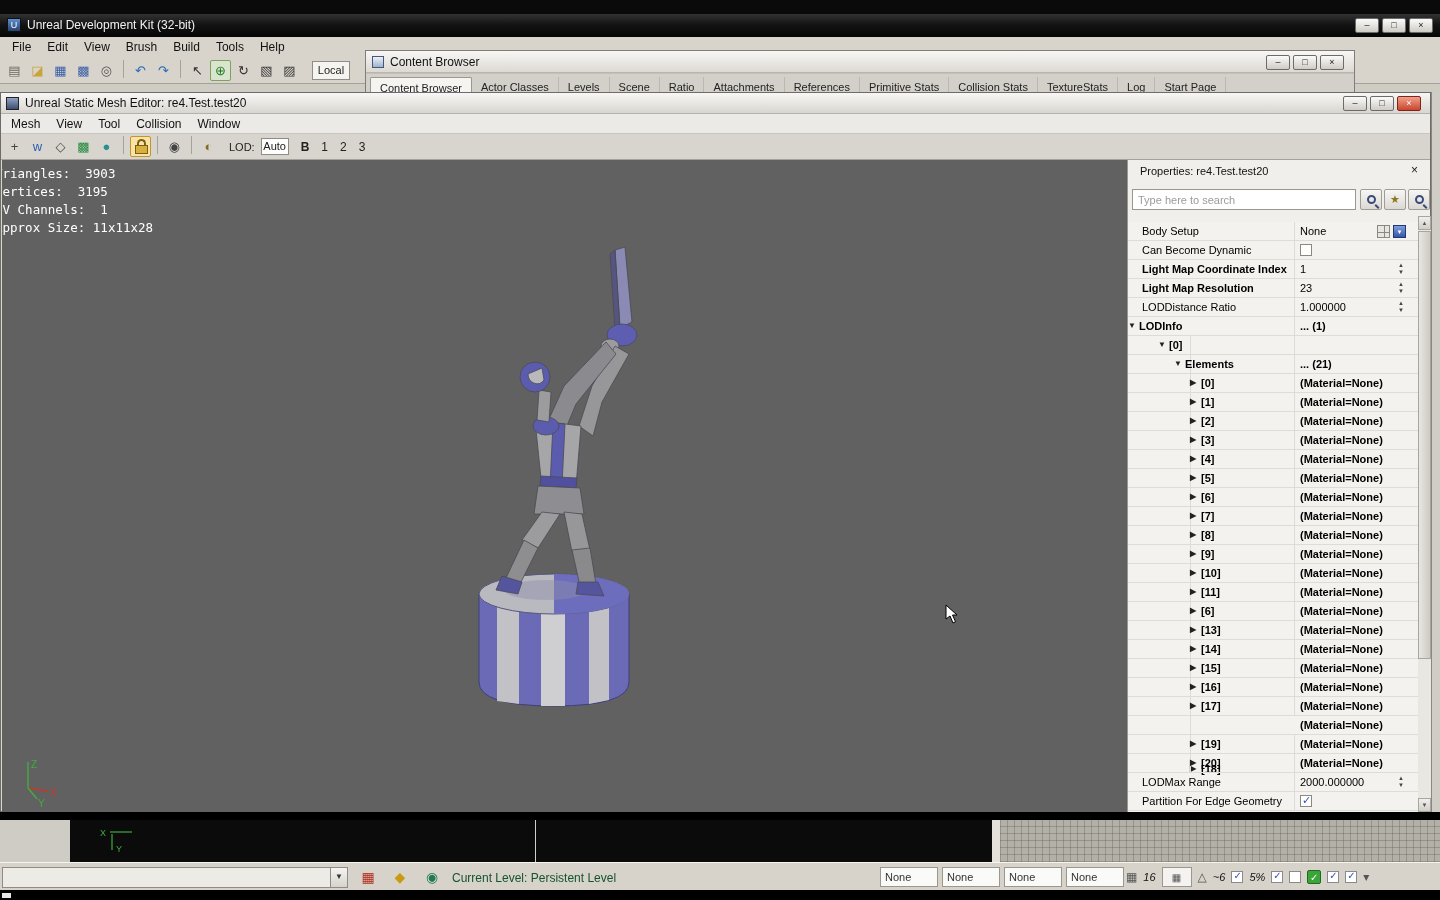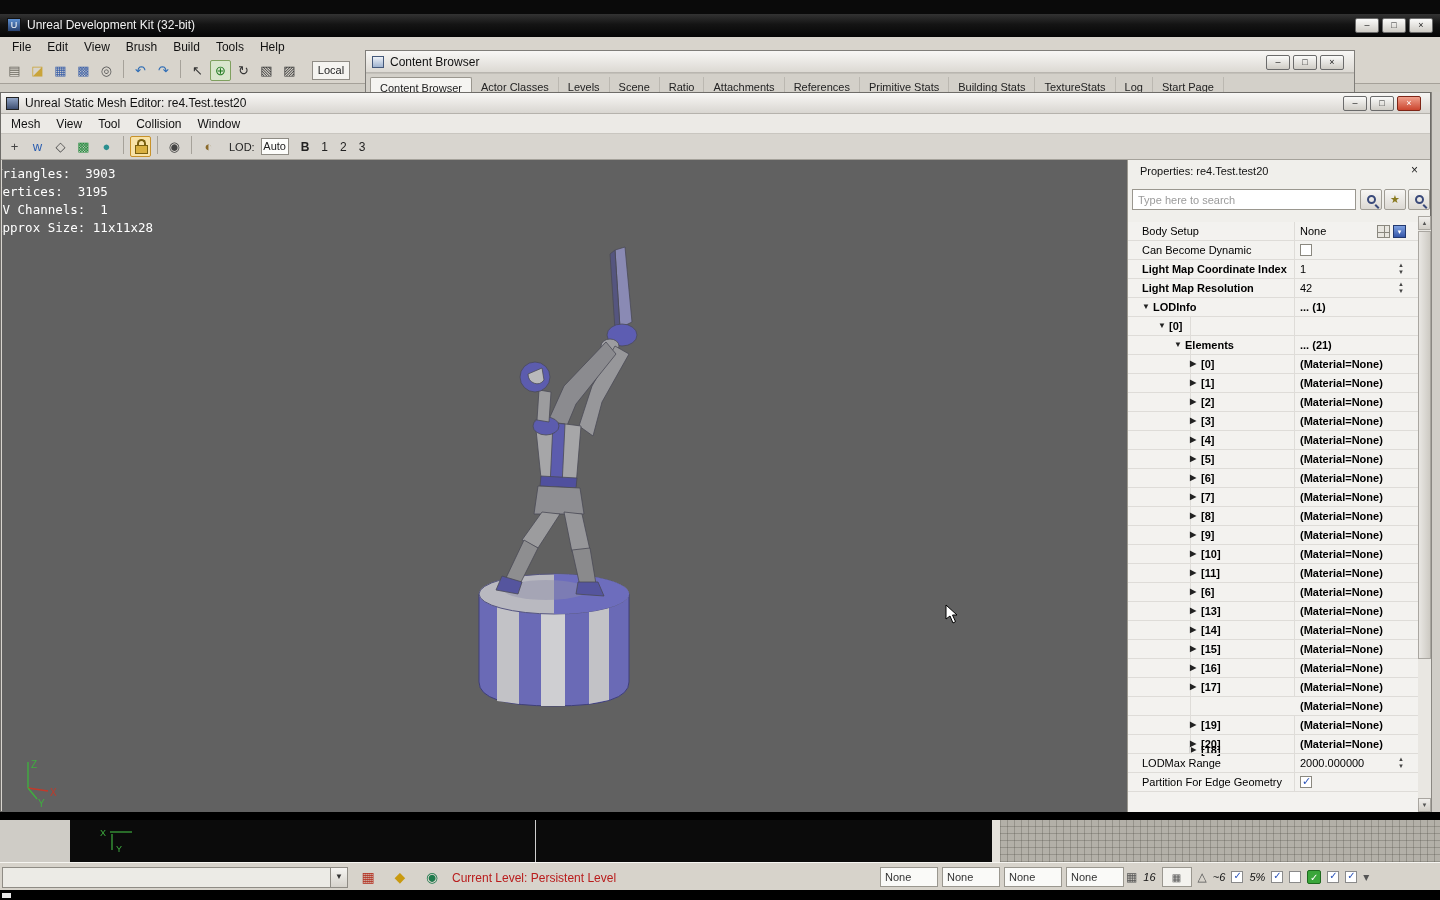--- a/index.html
+++ b/index.html
@@ -150,21 +150,21 @@
 
   
   #status-bar { left:0; top:862px; width:1440px; height:28px; background:#d7d3cb; border-top:1px solid #f6f5f1; }
   #sb-combo { position:absolute; left:2px; top:4px; width:346px; height:21px; background:#ecebe6;
     border:1px solid #8f8c85; }
   #sb-combo-arrow { position:absolute; right:0; top:0; width:17px; height:19px;
     background:linear-gradient(#f5f4f1,#d6d3cc); border-left:1px solid #8f8c85; font-size:8px;
     color:#333; text-align:center; line-height:18px; }
   .sb-icon { position:absolute; top:3px; width:24px; height:22px; display:flex; align-items:center;
     justify-content:center; font-size:14px; }
-  #sb-level { position:absolute; left:452px; top:8px; font-size:12px; color:#b91c1c; }
+  #sb-level { position:absolute; left:452px; top:8px; font-size:12px; color:#14532d; }
   .none-box { position:absolute; top:4px; width:58px; height:20px; background:#fafaf8;
     border:1px solid #9a978f; font-size:11px; color:#333; padding:3px 4px; }
   #sb-right { position:absolute; left:1126px; top:4px; height:20px; display:flex;
     align-items:center; gap:6px; }
   .sb-ic { font-size:12px; color:#555; }
   .sb-txt { font-size:11px; color:#111;font-style:italic; }
   .sb-box { width:30px; height:20px; background:#f4f3ef; border:1px solid #9a978f;
     display:flex; align-items:center; justify-content:center; }
   .sb-cbx { position:relative; width:12px; height:12px; background:#fff; border:1px solid #8a8a8a; display:inline-block; }
   .sb-cbx.checked::after { content:"✓"; position:absolute; left:1px; top:-2px; color:#2a52b8; font-size:10px; }
@@ -232,21 +232,21 @@
     </div>
     <div id="cb-tabs">
         <div class="cb-tab selected">Content Browser</div>
         <div class="cb-tab">Actor Classes</div>
         <div class="cb-tab">Levels</div>
         <div class="cb-tab">Scene</div>
         <div class="cb-tab">Ratio</div>
         <div class="cb-tab">Attachments</div>
         <div class="cb-tab">References</div>
         <div class="cb-tab">Primitive Stats</div>
-        <div class="cb-tab">Building Stats</div>
+        <div class="cb-tab">Collision Stats</div>
         <div class="cb-tab">TextureStats</div>
         <div class="cb-tab">Log</div>
         <div class="cb-tab">Start Page</div>
       </div>
   </div>
 
   <div id="mesh-editor" class="abs">
     <div id="me-titlebar">
       <div id="me-icon"></div>
       <div id="me-title-text">Unreal Static Mesh Editor: re4.Test.test20</div>
@@ -372,28 +372,36 @@
           <div class="prop-row lbl-bold">
             <div class="prop-label" style="padding-left: 14px;"><span>Light Map Coordinate Index</span></div>
             <div class="prop-value">1</div>
             <span class="spin">
               <span>▲</span>
               <span>▼</span>
             </span>
           </div>
           <div class="prop-row lbl-bold">
             <div class="prop-label" style="padding-left: 14px;"><span>Light Map Resolution</span></div>
-            <div class="prop-value">42</div>
+            <div class="prop-value">23</div>
             <span class="spin">
               <span>▲</span>
               <span>▼</span>
             </span>
           </div>
-          <div class="prop-row lbl-bold val-bold">
-            <div class="prop-label" style="padding-left: 14px;"><span class="tri">▼</span><span>LODInfo</span></div>
+          <div class="prop-row">
+            <div class="prop-label" style="padding-left: 14px;"><span>LODDistance Ratio</span></div>
+            <div class="prop-value">1.000000</div>
+            <span class="spin">
+              <span>▲</span>
+              <span>▼</span>
+            </span>
+          </div>
+          <div class="prop-row lbl-bold val-bold">
+            <div class="prop-label" style=""><span class="tri">▼</span><span>LODInfo</span></div>
             <div class="prop-value">... (1)</div>
           </div>
           <div class="prop-row lbl-bold">
             <span class="nest-line"></span>
             <div class="prop-label" style="padding-left: 30px;"><span class="tri">▼</span><span>[0]</span></div>
             <div class="prop-value"></div>
           </div>
           <div class="prop-row lbl-bold val-bold">
             <span class="nest-line"></span>
             <div class="prop-label" style="padding-left: 46px;"><span class="tri">▼</span><span>Elements</span></div>

